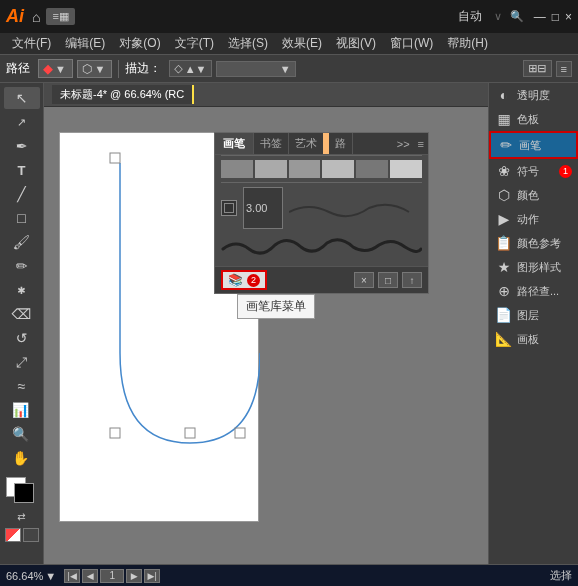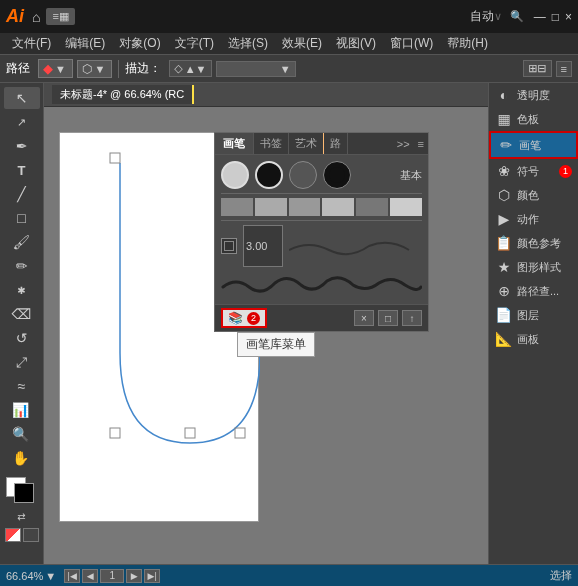--- a/index.html
+++ b/index.html
@@ -3,21 +3,21 @@
   <meta charset="utf-8">
   <style>
     * { margin: 0; padding: 0; box-sizing: border-box; }
     body { width: 578px; height: 586px; overflow: hidden; background: #444; font-family: 'Microsoft YaHei', sans-serif; font-size: 12px; color: #ccc; }
 
     
     .title-bar { display: flex; align-items: center; background: #1a1a1a; height: 33px; padding: 0 6px; }
     .title-bar .ai-logo { color: #ff6b00; font-weight: bold; font-size: 18px; font-style: italic; margin-right: 8px; }
     .title-bar .home-icon { color: #ccc; font-size: 14px; margin-right: 6px; cursor: pointer; }
     .title-bar .layout-icon { background: #555; padding: 2px 6px; font-size: 11px; color: #ccc; margin-right: 4px; border-radius: 2px; }
-    .title-bar .auto-label { margin-left: auto; margin-right: 0; color: #ccc; font-size: 12px; }
+    .title-bar .auto-label { margin-left: auto; margin-right: 12px; color: #ccc; font-size: 12px; }
     .title-bar .search-box { background: #3a3a3a; border: 1px solid #555; color: #aaa; padding: 2px 6px; font-size: 11px; width: 110px; border-radius: 2px; }
     .title-bar .win-controls { display: flex; gap: 6px; margin-left: 8px; }
     .title-bar .win-btn { color: #ccc; font-size: 12px; cursor: pointer; }
 
     
     .menu-bar { display: flex; background: #2d2d2d; height: 22px; align-items: center; padding: 0 6px; gap: 2px; border-bottom: 1px solid #555; }
     .menu-item { color: #ccc; padding: 0 6px; cursor: pointer; font-size: 12px; }
 
     
     .toolbar { display: flex; align-items: center; background: #3c3c3c; height: 28px; padding: 0 6px; gap: 4px; border-bottom: 1px solid #555; }
@@ -40,21 +40,21 @@
     .tab-item { color: #ccc; font-size: 11px; padding: 2px 8px; cursor: pointer; border-right: 2px solid #fde047; }
     .tab-item.active { background: #3c3c3c; color: #fff; }
 
     
     .right-panel { width: 90px; background: #3c3c3c; border-left: 1px solid #555; display: flex; flex-direction: column; }
     .panel-item { display: flex; align-items: center; padding: 4px 6px; cursor: pointer; gap: 4px; font-size: 11px; color: #ccc; }
     .panel-icon { font-size: 14px; width: 18px; text-align: center; }
     .badge { background: #f00; color: #fff; font-size: 9px; width: 13px; height: 13px; border-radius: 50%; display: flex; align-items: center; justify-content: center; margin-left: auto; }
 
     
-    .status-bar { display: flex; align-items: center; background: #0c4a6e; height: 22px; padding: 0 6px; border-top: 1px solid #555; font-size: 11px; color: #ccc; gap: 8px; }
+    .status-bar { display: flex; align-items: center; background: #0f172a; height: 22px; padding: 0 6px; border-top: 1px solid #555; font-size: 11px; color: #ccc; gap: 8px; }
     .status-zoom { display: flex; align-items: center; gap: 2px; }
     .status-nav { display: flex; gap: 2px; }
     .status-nav-btn { background: #555; border: 1px solid #777; color: #ccc; width: 16px; height: 14px; display: flex; align-items: center; justify-content: center; font-size: 9px; cursor: pointer; }
   </style>
 </head>
 <body>
 
 <div class="title-bar">
   <span class="ai-logo">Ai</span>
   <span class="home-icon">⌂</span>
@@ -162,36 +162,26 @@
           <rect x="125" y="295" width="10" height="10" fill="none" stroke="#888" stroke-width="1"></rect>
           <rect x="175" y="295" width="10" height="10" fill="none" stroke="#888" stroke-width="1"></rect>
         </svg>
       </div>
 
       <div style="position:absolute;top:25px;left:170px;width:215px;background:#4a4a4a;border:1px solid #666;z-index:100">
 
         <div style="display:flex;background:#3a3a3a;border-bottom:1px solid #555;height:22px">
           <span style="padding:0 8px;display:flex;align-items:center;font-size:11px;color:#fff;background:#4a4a4a;border-right:1px solid #555;font-weight:bold;cursor:pointer">画笔</span>
           <span style="padding:0 6px;display:flex;align-items:center;font-size:11px;color:#aaa;border-right:1px solid #555;cursor:pointer">书签</span>
-          <span style="padding:4px 6px;display:flex;align-items:center;font-size:11px;color:#aaa;border-right:1px solid #fdba74;cursor:pointer">艺术</span>
+          <span style="padding:4px 6px;display:flex;align-items:center;font-size:11px;color:#aaa;border-right:6px solid #fdba74;cursor:pointer">艺术</span>
           <span style="padding:0 6px;display:flex;align-items:center;font-size:11px;color:#aaa;border-right:1px solid #555;cursor:pointer">路</span>
           <span style="padding:0 4px;display:flex;align-items:center;font-size:11px;color:#aaa;cursor:pointer;margin-left:auto">&gt;&gt;</span>
           <span style="padding:0 4px;display:flex;align-items:center;font-size:11px;color:#aaa;cursor:pointer">≡</span>
         </div>
 
-        <div style="display:flex;align-items:center;padding:6px 6px 4px;gap:6px">
-          <div style="width:28px;height:28px;border-radius:50%;background:#ccc;border:2px solid #ddd;cursor:pointer;display:flex;align-items:center;justify-content:center"></div>
-          <div style="width:28px;height:28px;border-radius:50%;background:#111;border:2px solid #ddd;cursor:pointer;display:flex;align-items:center;justify-content:center"></div>
-          <div style="width:28px;height:28px;border-radius:50%;background:#555;border:1px solid #888;cursor:pointer"></div>
-          <div style="width:28px;height:28px;border-radius:50%;background:#111;border:1px solid #888;cursor:pointer;display:flex;align-items:center;justify-content:center">
-            <div style="width:16px;height:16px;border-radius:50%;background:#111"></div>
-          </div>
-          <span style="flex:1"></span>
-          <span style="color:#ccc;font-size:11px">基本</span>
-        </div>
 
         <div style="height:1px;background:#666;margin:0 6px"></div>
 
         <div style="padding:4px 6px;display:flex;gap:2px">
           <div style="flex:1;height:18px;background:#888"></div>
           <div style="flex:1;height:18px;background:#aaa"></div>
           <div style="flex:1;height:18px;background:#999"></div>
           <div style="flex:1;height:18px;background:#bbb"></div>
           <div style="flex:1;height:18px;background:#777"></div>
           <div style="flex:1;height:18px;background:#ccc"></div>

